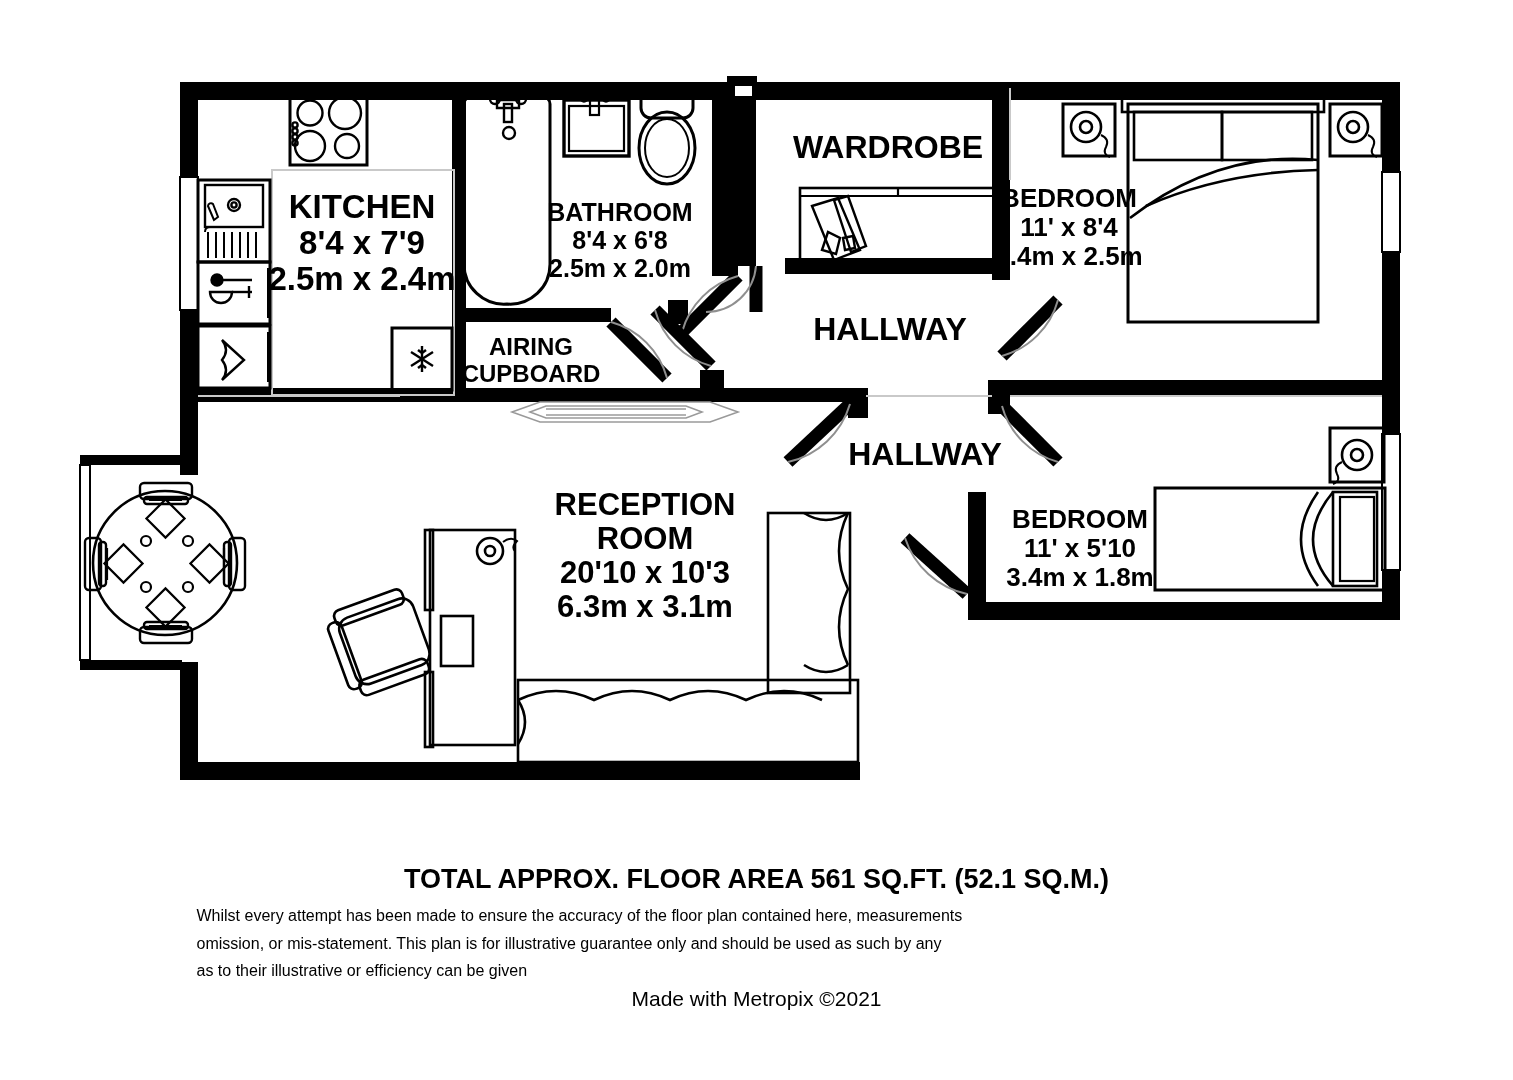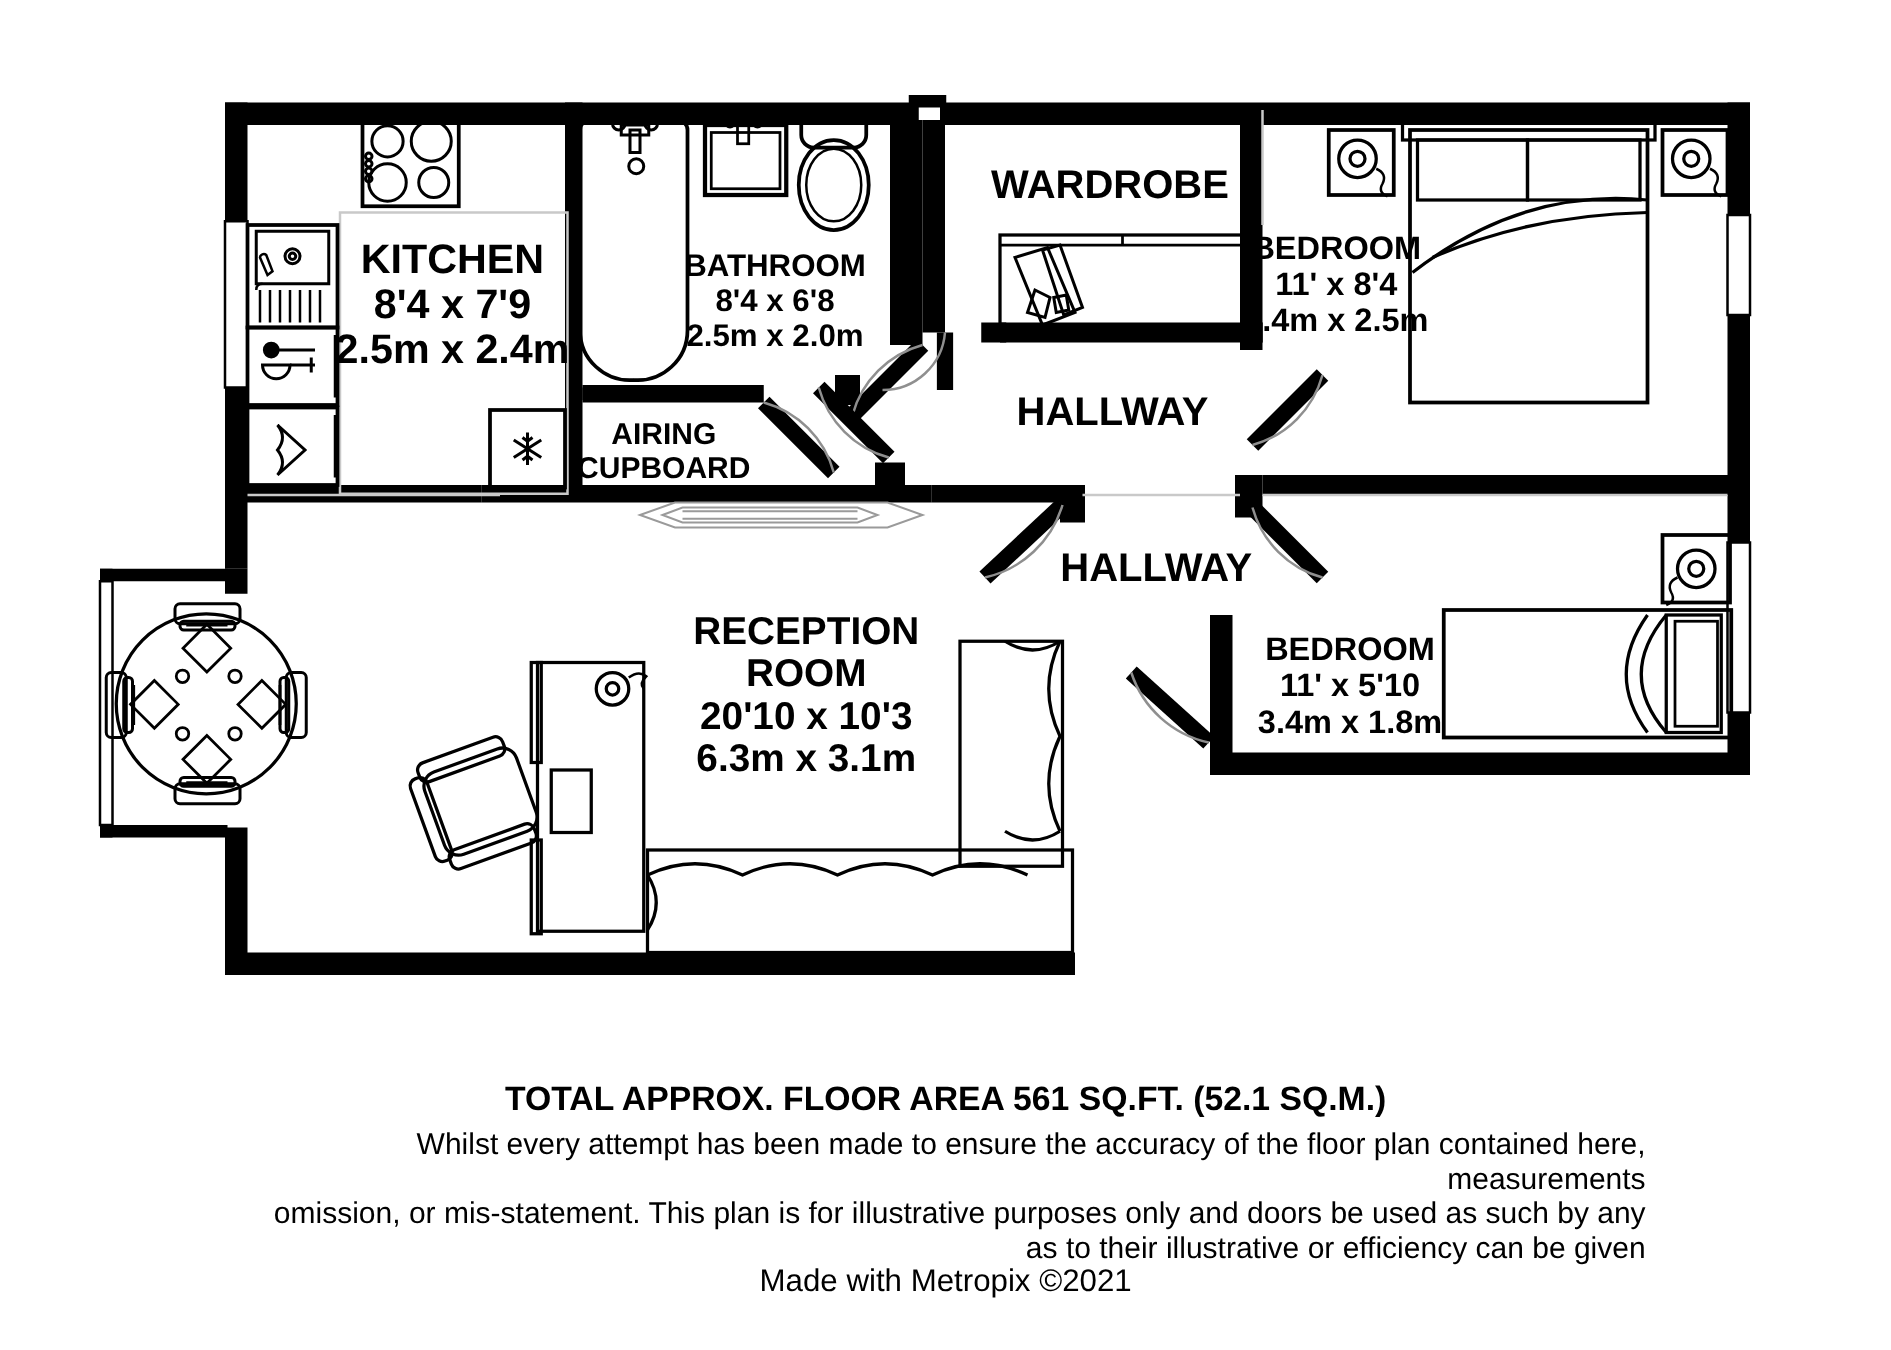--- a/index.html
+++ b/index.html
@@ -6,24 +6,24 @@
   body{font-family:"Liberation Sans",sans-serif;color:#000;}
   #page{position:relative;width:1513px;height:1080px;background:#fff;overflow:hidden;}
   #plan{position:absolute;left:0;top:0;width:1513px;height:860px;}
   #footer{position:absolute;left:0;top:862px;width:1513px;height:218px;}
 
   .ftitle{
     text-align:center;font-size:27px;font-weight:bold;letter-spacing:0px;
     margin:0;padding:0;line-height:34px;
   }
   .fbody{
-    text-align:right;font-size:24px;line-height:27.5px;
+    text-align:left;font-size:16px;line-height:27.5px;
     margin:6px auto 0 auto;width:1120px;
   }
-  .fmade{text-align:center;font-size:25px;line-height:27px;margin-top:0;}
+  .fmade{text-align:center;font-size:21px;line-height:27px;margin-top:0;}
   svg text{font-family:"Liberation Sans",sans-serif;fill:#000;}
 </style>
 </head>
 <body>
 
 <div id="page">
 
   <div id="plan">
   <svg viewBox="0 0 1513 860" width="1513" height="860">
 
@@ -402,19 +402,19 @@
 
     </g>
 
   </svg>
   </div>
 
   <div id="footer">
     <p class="ftitle">TOTAL APPROX. FLOOR AREA 561 SQ.FT. (52.1 SQ.M.)</p>
     <div class="fbody">
       <div>Whilst every attempt has been made to ensure the accuracy of the floor plan contained here, measurements</div>
-      <div>omission, or mis-statement. This plan is for illustrative purposes only and doors be used as such by any</div>
+      <div>omission, or mis-statement. This plan is for illustrative guarantee only and should be used as such by any</div>
       <div>as to their illustrative or efficiency can be given</div>
     </div>
     <p class="fmade">Made with Metropix ©2021</p>
   </div>
 
 </div>
 
 </body></html>

